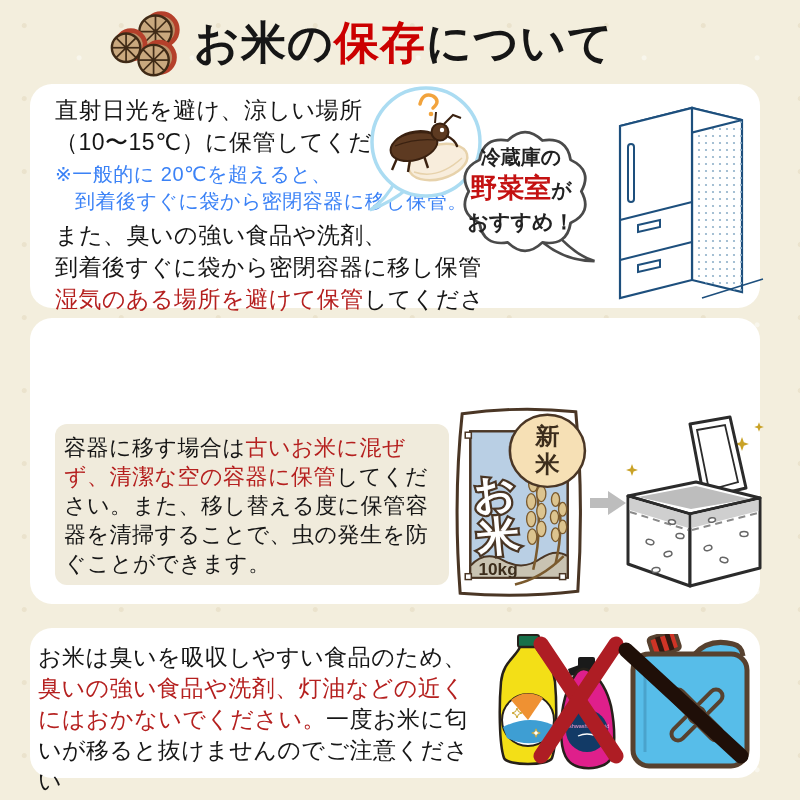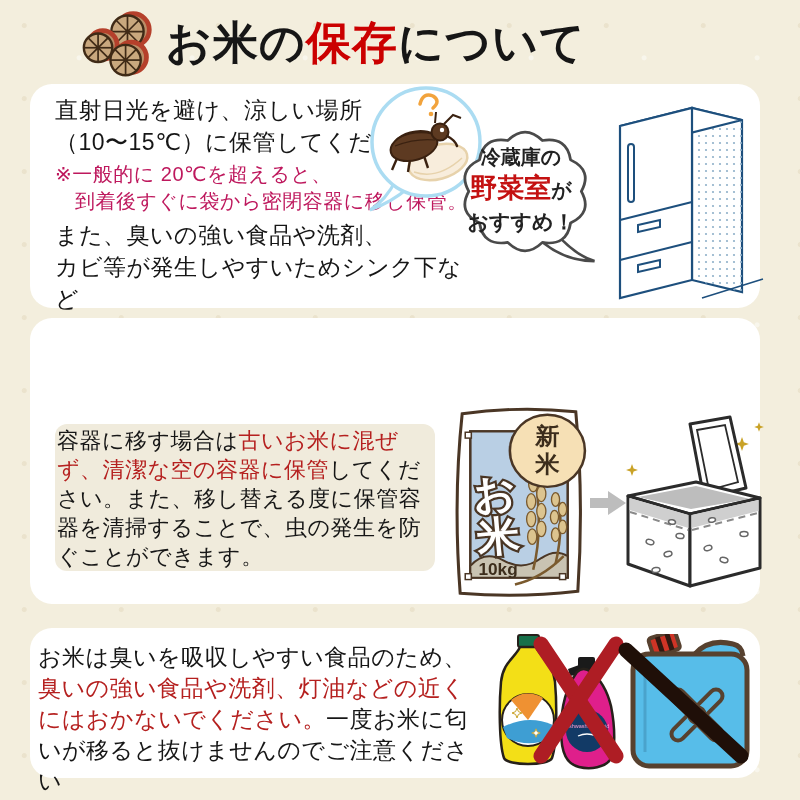--- a/index.html
+++ b/index.html
@@ -7,51 +7,51 @@
     position:relative;width:800px;height:800px;overflow:hidden;
     font-family:"Liberation Sans","DejaVu Sans",sans-serif;
     background-color:#f3eedd;
     background-image:
       radial-gradient(circle at 25% 35%, rgba(214,201,168,.30) 0 2px, transparent 3px),
       radial-gradient(circle at 70% 65%, rgba(255,255,255,.45) 0 2px, transparent 3px);
     background-size:97px 73px,113px 89px;
     color:#161616;
   }
   .title-row{position:absolute;top:0;left:0;width:660px;height:84px;
-    display:flex;align-items:center;justify-content:center;}
+    display:flex;align-items:center;justify-content:center;padding-left:28px;}
   .title-row h1{margin:0;font-size:45px;font-weight:bold;letter-spacing:1px;line-height:1;}
   .title-row .hl{color:#cb0000;}
   .bales{width:88px;height:74px;margin-right:4px;margin-top:2px;}
 
   .card{position:absolute;left:30px;width:730px;background:#fff;border-radius:22px;}
   #card1{top:84px;height:224px;}
   #card2{top:318px;height:286px;}
   #card3{top:628px;height:150px;}
 
   .jp{font-size:23px;line-height:32px;letter-spacing:.5px;}
   .red{color:#b5201f;}
-  .blue{color:#be185d;}
+  .blue{color:#3b82f6;}
 
   .s1-text{position:absolute;left:25px;top:10px;width:430px;}
   .s1-text .note{font-size:20px;line-height:27px;margin:3px 0 4px 0;}
   .s1-text .note .ind{padding-left:1em;}
 
   .weevil-wrap{position:absolute;left:332px;top:0px;width:128px;height:128px;}
   .cloud-wrap{position:absolute;left:420px;top:36px;width:152px;height:150px;}
   .cloud-wrap svg{position:absolute;left:0;top:0;width:152px;height:150px;}
   .cloud-text{position:absolute;left:0;top:22px;width:142px;text-align:center;line-height:31px;}
   .cloud-text .l1{font-size:20px;font-weight:bold;color:#222;}
   .cloud-text .l2{font-size:20px;font-weight:bold;color:#222;}
   .cloud-text .l2 .veg{font-size:27px;color:#c41111;}
   .cloud-text .l3{font-size:21px;font-weight:bold;color:#222;}
   .fridge-wrap{position:absolute;left:576px;top:8px;width:158px;height:214px;}
 
   .s2-text{position:absolute;left:25px;top:12px;width:705px;line-height:35px;}
   .tip-box{position:absolute;left:25px;top:106px;width:376px;height:143px;
-    background:#f0ebdc;border-radius:12px;padding:2px;
+    background:#f0ebdc;border-radius:12px;padding:9px;
     font-size:22px;line-height:29px;letter-spacing:.5px;}
   .bag-wrap{position:absolute;left:418px;top:84px;width:142px;height:200px;}
   .arrow-wrap{position:absolute;left:560px;top:172px;width:36px;height:26px;}
   .cont-wrap{position:absolute;left:586px;top:96px;width:152px;height:182px;}
 
   .s3-text{position:absolute;left:8px;top:14px;width:445px;line-height:31px;}
   .prohib-wrap{position:absolute;left:452px;top:6px;width:282px;height:140px;}
 </style>
 </head>
 <body>
@@ -102,21 +102,21 @@
 
   <div class="card" id="card1">
     <div class="s1-text jp">
       <div>直射日光を避け、涼しい場所</div>
       <div>（10〜15℃）に保管してください。</div>
       <div class="note blue">
         <div>※一般的に 20℃を超えると、</div>
         <div class="ind">到着後すぐに袋から密閉容器に移し保管。</div>
       </div>
       <div>また、臭いの強い食品や洗剤、</div>
-      <div>カビ等が発生しやすいためシンク下など</div>
+      <div>到着後すぐに袋から密閉容器に移し保管</div>
       <div><span class="red">湿気のある場所を避けて保管</span><span>してください。</span></div>
     </div>
 
     <div class="weevil-wrap">
       <svg viewBox="0 0 128 128" width="128" height="128">
         <path d="M34,96 Q24,116 8,126 Q30,118 46,104 Z" fill="#fff" stroke="#abdcf2" stroke-width="3"></path>
         <circle cx="64" cy="58" r="54" fill="#fff" stroke="#abdcf2" stroke-width="3.5"></circle>
         <ellipse cx="76" cy="78" rx="30" ry="17" transform="rotate(-15 76 78)" fill="#f8eddc" stroke="#e7d2ab" stroke-width="2.5"></ellipse>
         <path d="M52,88 Q76,96 100,74" stroke="#e7d2ab" stroke-width="1.5" fill="none"></path>
         <g stroke="#3a2110">

